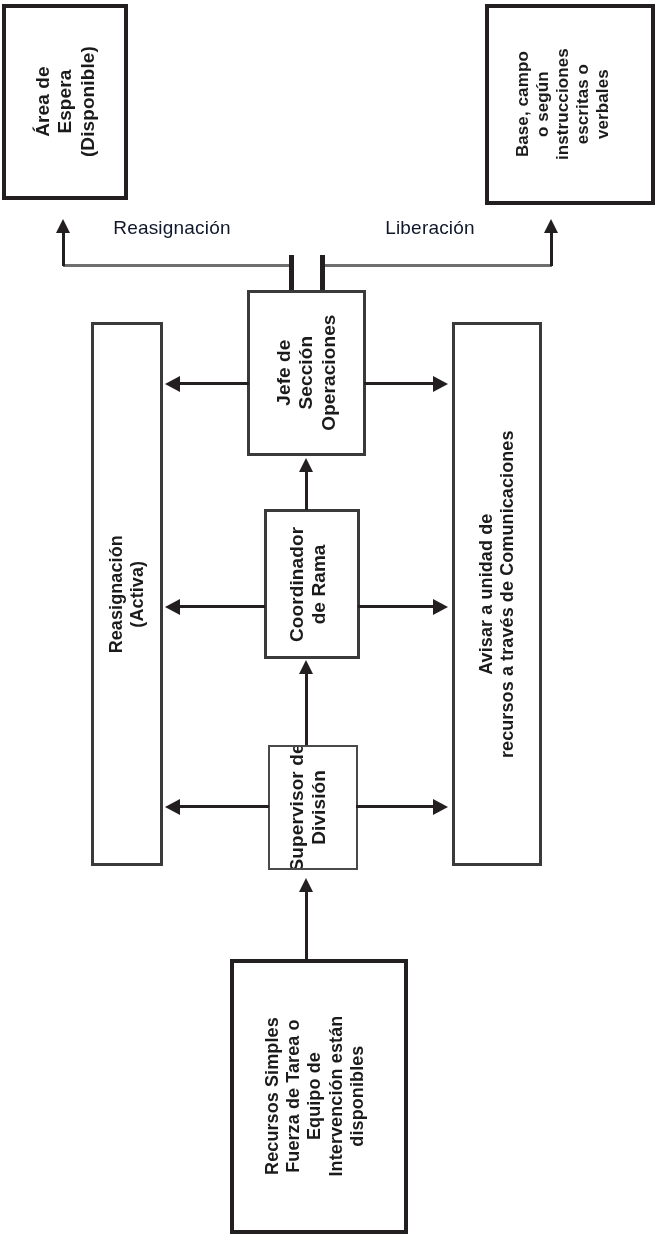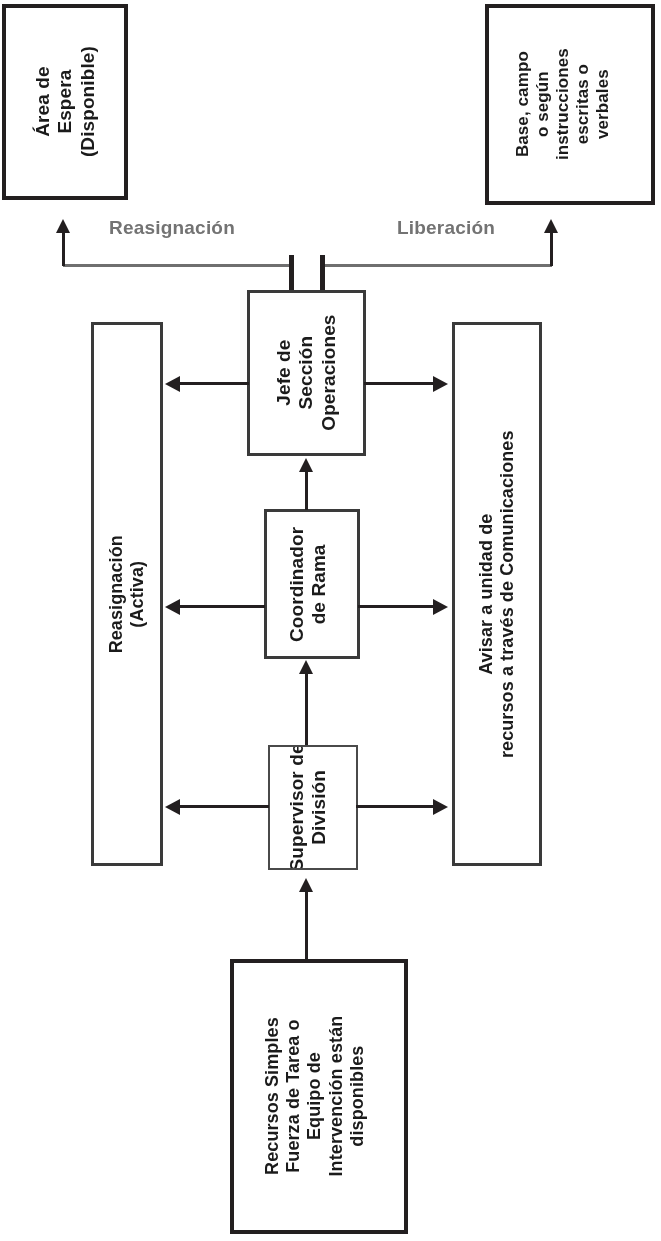--- a/index.html
+++ b/index.html
@@ -37,22 +37,22 @@
     line-height: 1.18;
     letter-spacing: 0.1px;
   }
   .border-thick { border: 4px solid #231f20; }
   .border-med   { border: 3px solid #3a3a3a; }
   .border-thin  { border: 2px solid #4a4a4a; }
 
   
   .edge-label {
     position: absolute;
-    font-weight: bold;
-    color: #737373;
+    font-weight: normal;
+    color: #0f172a;
     white-space: pre;
     transform: rotate(-90deg);
     transform-origin: center center;
     font-size: 19px;
     letter-spacing: 0.2px;
   }
 
   
   .lineh {
     position: absolute;
@@ -110,21 +110,21 @@
   <div class="node border-thick" style="left:485px; top:4px; width:170px; height:201px;">
     <div class="node-label" style="font-size:17px; margin-left:-14px;">Base, campo
 o según
 instrucciones
 escritas o
 verbales</div>
   </div>
 
   <div class="edge-label" style="left:92px; top:215px; width:160px; height:26px; line-height:26px; text-align:center; transform:rotate(0deg);">Reasignación</div>
 
-  <div class="edge-label" style="left:376px; top:215px; width:140px; height:26px; line-height:26px; text-align:center; transform:rotate(0deg);">Liberación</div>
+  <div class="edge-label" style="left:360px; top:215px; width:140px; height:26px; line-height:26px; text-align:center; transform:rotate(0deg);">Liberación</div>
 
   <div class="lineh" style="left:63px; top:264px; width:230px;"></div>
   <div class="linev" style="left:289px; top:255px; height:38px;"></div>
   <div class="linev-dark" style="left:62px; top:232px; height:34px;"></div>
   <div class="arrow-up" style="left:56px; top:219px;"></div>
 
   <div class="lineh" style="left:320px; top:264px; width:232px;"></div>
   <div class="linev" style="left:320px; top:255px; height:38px;"></div>
   <div class="linev-dark" style="left:550px; top:232px; height:34px;"></div>
   <div class="arrow-up" style="left:544px; top:219px;"></div>

